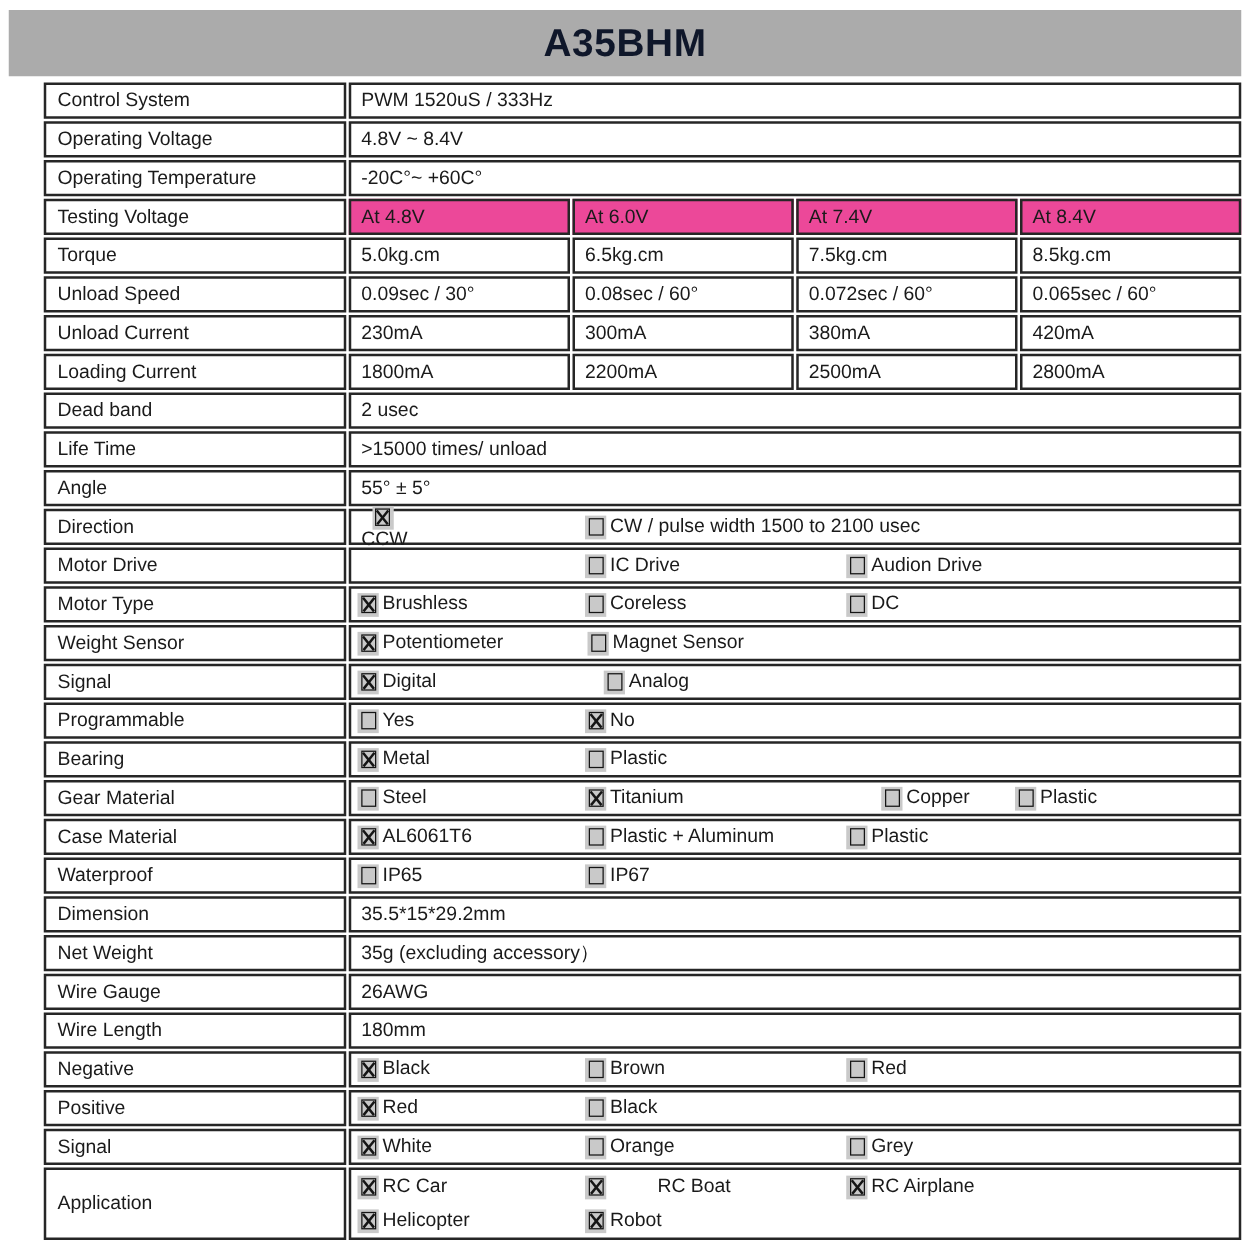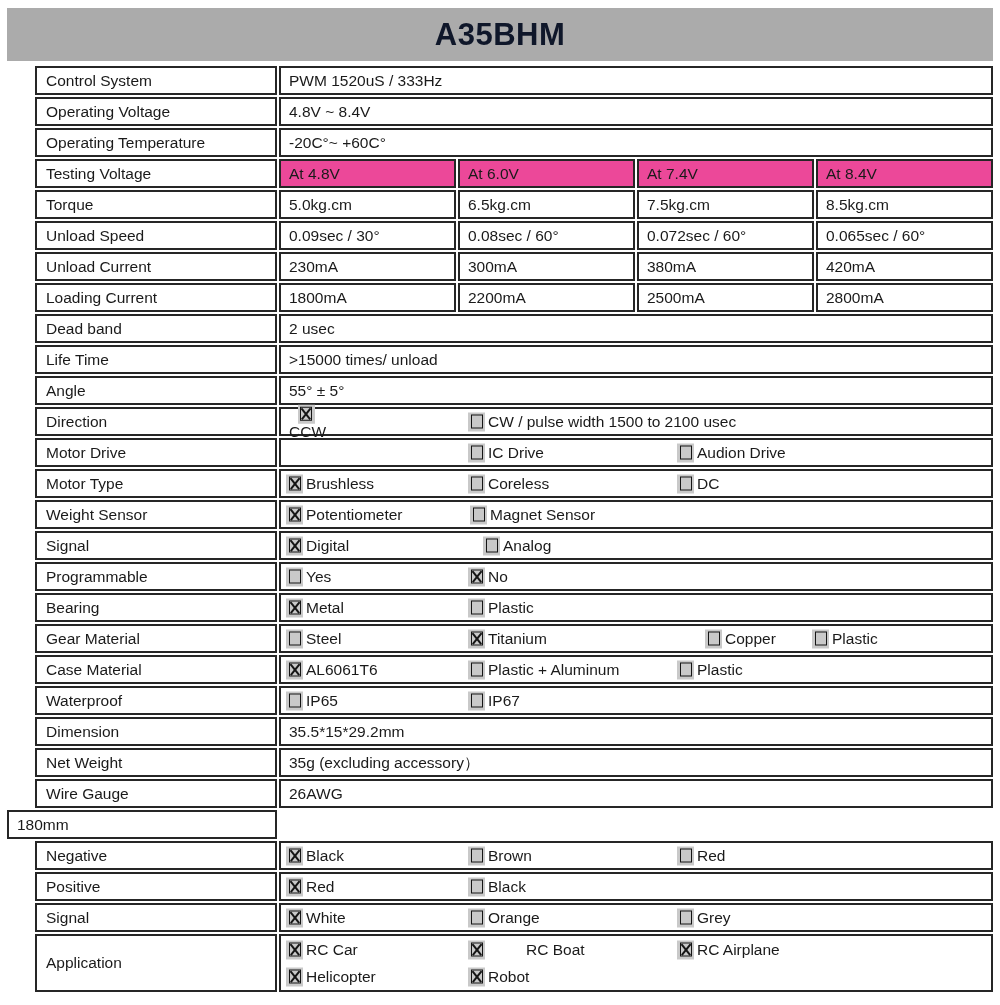--- a/index.html
+++ b/index.html
@@ -334,20 +334,21 @@
       </div>
       <div class="row text">
         <div class="cell label-cell">Net Weight</div>
         <div class="cell value-cell">35g (excluding accessory）</div>
       </div>
       <div class="row text">
         <div class="cell label-cell">Wire Gauge</div>
         <div class="cell value-cell">26AWG</div>
       </div>
       <div class="row text">
+        <div class="cell label-cell">Wire Length</div>
         <div class="cell value-cell">180mm</div>
       </div>
       <div class="row checks">
         <div class="cell label-cell">Negative</div>
         <div class="cell options-cell">
           <div class="opt-wrap">
             <span class="option" style="left: 5px;">
               <span class="cb">
                 <span class="cb-box on"></span>
               </span>

